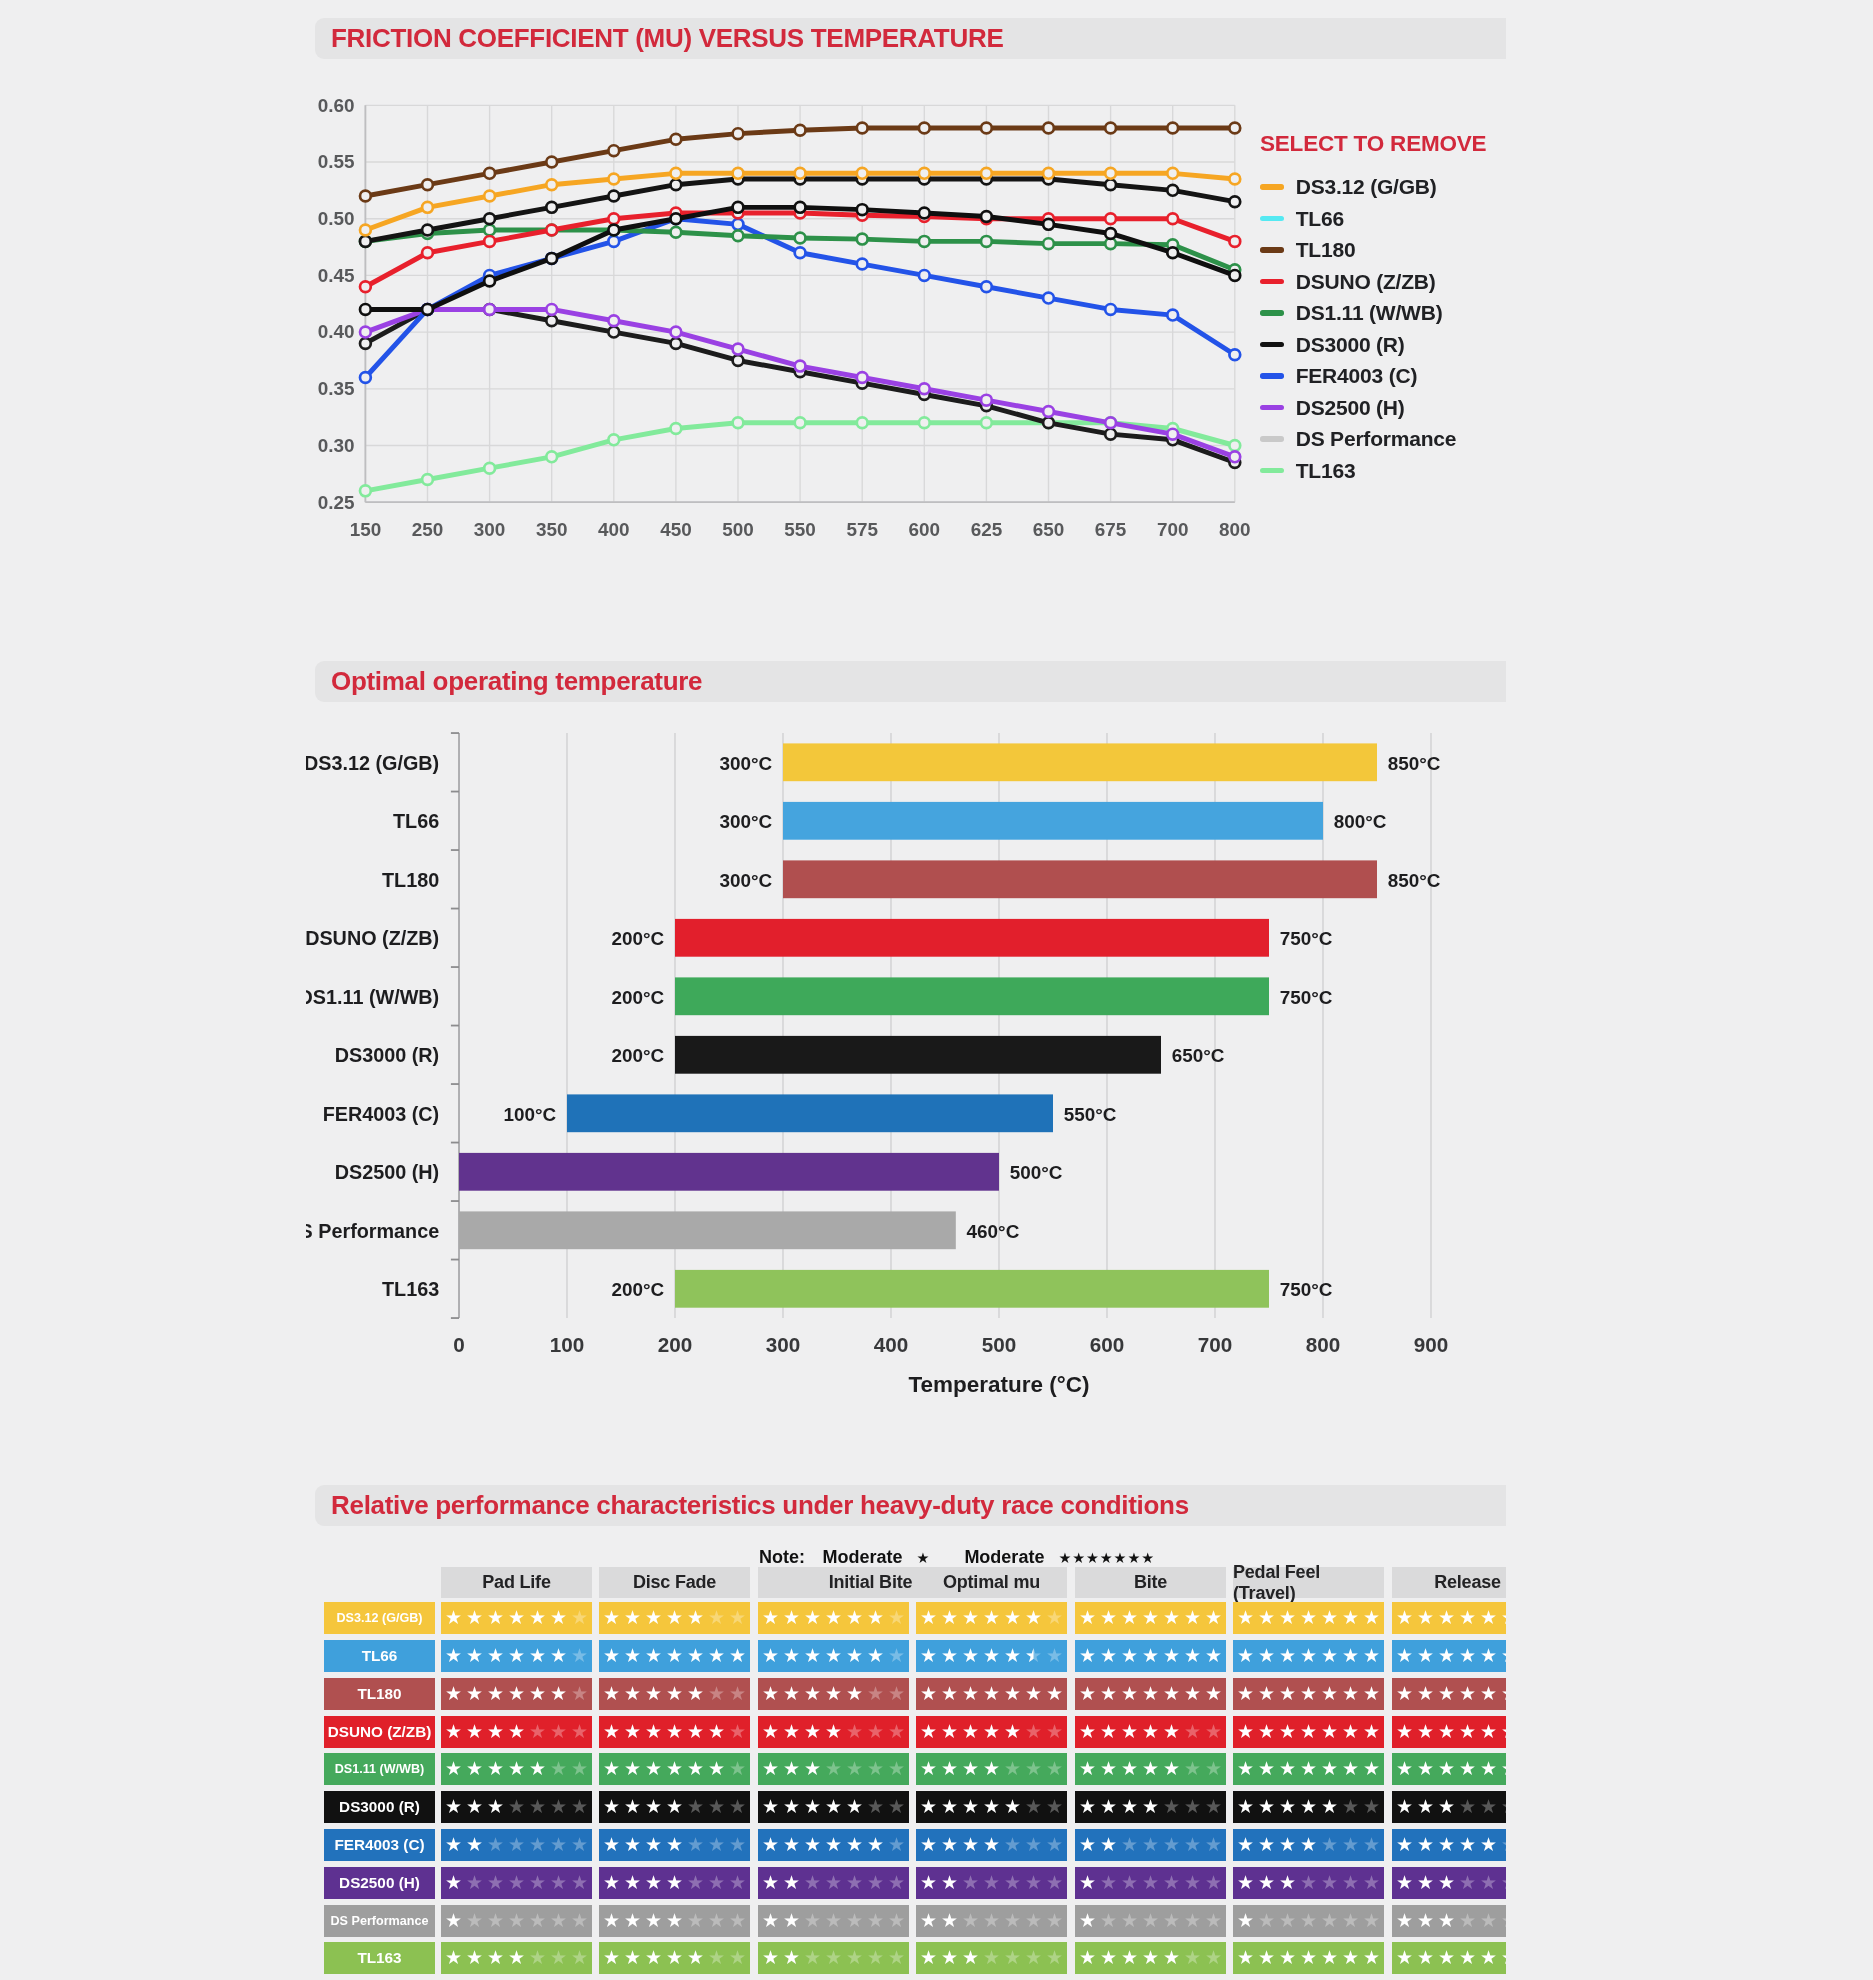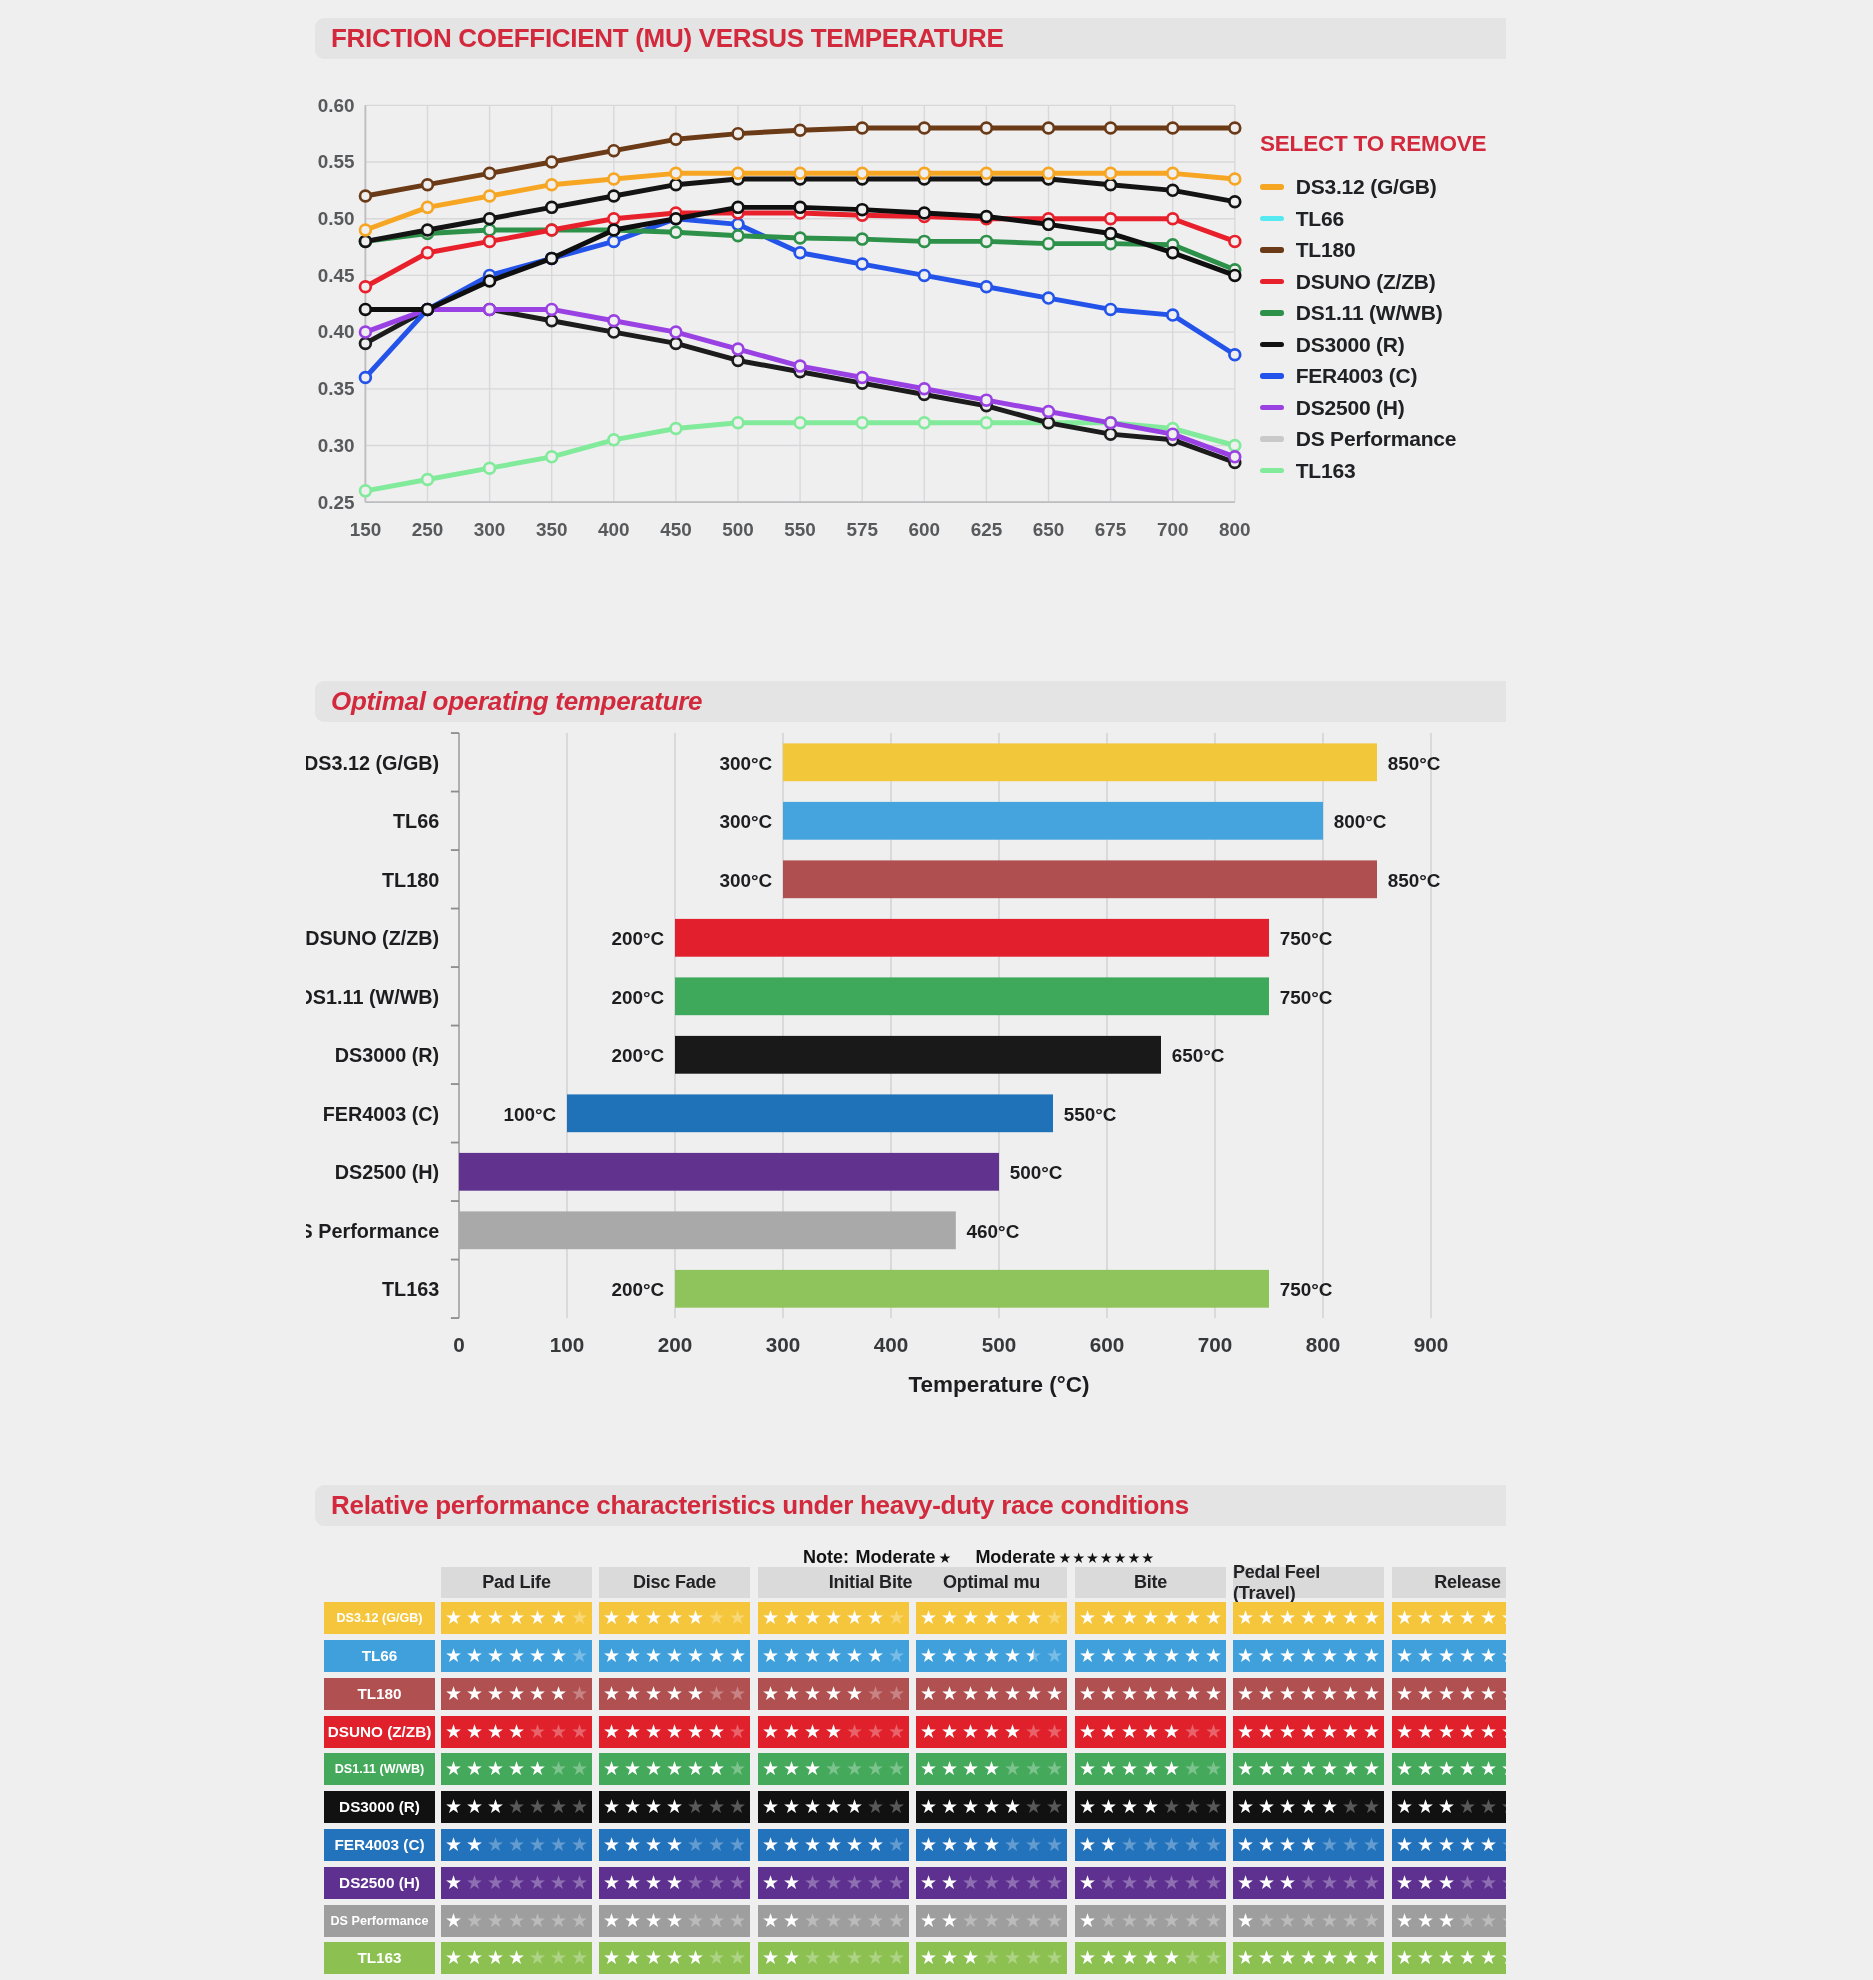--- a/index.html
+++ b/index.html
@@ -2,34 +2,34 @@
 <html style="font-size:14.4px"><head>
 <meta charset="utf-8">
 <style>
   html,body{margin:0;padding:0;}
   body{background:#EFEFF0;font-family:"Liberation Sans",sans-serif;}
   .page{position:relative;width:1506px;height:1980px;background:#EFEFF0;overflow:hidden;}
   .banner{position:absolute;left:315px;width:1230px;height:41px;background:#E4E4E5;border-radius:9px;
           display:flex;align-items:center;padding-left:16px;box-sizing:border-box;}
   .banner-title{color:#D2293C;font-weight:bold;font-size:26px;letter-spacing:-0.3px;}
   #banner-friction{top:18px;}
-  #banner-temperature{top:681px;font-style:italic;}
+  #banner-temperature{top:661px;}
   #banner-ratings{top:1485px;}
   #line-chart-box{position:absolute;left:306px;top:72px;width:972px;height:495px;}
   #bar-chart-box{position:absolute;left:306px;top:720px;width:1296px;height:702px;}
   svg text{font-family:"Liberation Sans",sans-serif;}
   
   #legend{position:absolute;left:1260px;top:86px;width:342px;margin-top:45px;}
   #legend-title{color:#D2293C;font-weight:bold;font-size:22.5px;margin-bottom:14.4px;letter-spacing:-0.2px;}
   .legend-item{display:flex;align-items:center;height:31.5px;cursor:pointer;}
   .legend-swatch{width:24px;height:5.4px;border-radius:2.7px;margin-right:11.7px;flex:0 0 auto;}
   .legend-label{font-size:21px;font-weight:bold;color:#202124;letter-spacing:-0.2px;}
   
   #note{position:absolute;top:1546px;right:331px;height:23.4px;font-size:18px;color:#111;
-        display:flex;align-items:center;gap:3px;text-align:right;}
+        display:flex;align-items:center;gap:14px;text-align:right;}
   #note .nlabel{font-weight:bold;margin-right:3.6px;}
   #note .nword{font-weight:bold;}
   #note .nstars{font-size:14.4px;letter-spacing:0.9px;margin-right:20px;}
   
   #ratings-table{position:absolute;left:324px;top:1567px;width:1224px;}
   .t-header-cell{position:absolute;top:0;height:31px;background:#DADADB;color:#232325;font-weight:bold;
                  font-size:18px;display:flex;align-items:center;justify-content:center;letter-spacing:-0.2px;}
   .t-row-label{position:absolute;color:#fff;font-weight:bold;font-size:15.3px;
                display:flex;align-items:center;justify-content:center;text-align:center;}
   .t-cell{position:absolute;display:flex;align-items:center;justify-content:center;}

